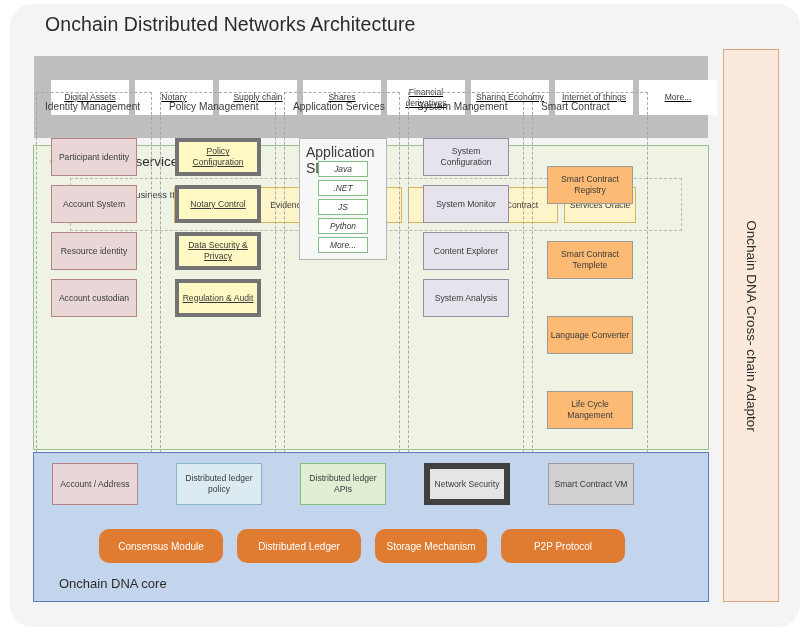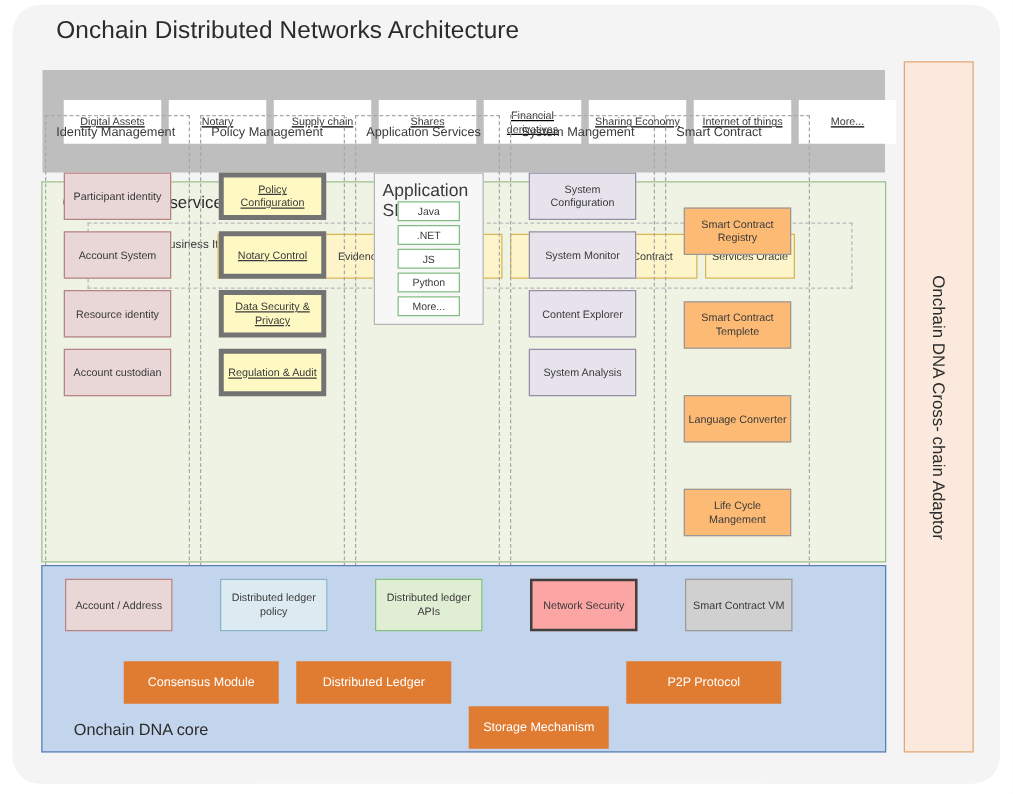--- a/index.html
+++ b/index.html
@@ -208,20 +208,21 @@
   }
   .sdk-list {
     position: absolute;
     left: 0;
     top: 22px;
     width: 100%;
     display: flex;
     flex-direction: column;
     align-items: center;
     gap: 3px;
+    font-style: italic;
   }
   .sdk-chip {
     width: 50px;
     height: 16px;
     background: #ffffff;
     border: 1px solid #82bd82;
     display: flex;
     align-items: center;
     justify-content: center;
     font-size: 8.4px;
@@ -268,45 +269,46 @@
     justify-content: center;
     text-align: center;
     font-size: 8.6px;
     line-height: 1.25;
     color: #3a3a3a;
     box-sizing: border-box;
   }
   .core-box.pink  { background: #e9d6d6; border: 1px solid #b58585; }
   .core-box.blue  { background: #dcebf1; border: 1px solid #8ab4c6; }
   .core-box.green { background: #e0eed4; border: 1px solid #82bd82; }
-  .core-box.purple{ background: #fca5a5; border: 2px solid #404040; }
+  .core-box.purple{ background: #e5e5e5; border: 6px solid #404040; }
   .core-box.gray  { background: #d0d0d0; border: 1px solid #9a9a9a; }
 
   
   .modules {
     position: absolute;
     left: 65px;
     top: 76px;
     display: flex;
     gap: 14px;
   }
   .module {
     height: 34px;
     background: #e07b32;
     display: flex;
     align-items: center;
     justify-content: center;
     color: #ffffff;
     font-size: 10px;
     padding: 0 10px;
     box-sizing: border-box;
+    border-radius: 10px;
   }
   .module.m0 { width: 124px; }
   .module.m1 { width: 124px; }
-  .module.m2 { width: 112px; margin-top: 36px; }
+  .module.m2 { width: 112px; }
   .module.m3 { width: 124px; }
 
   
   .adaptor {
     position: absolute;
     left: 723px;
     top: 49px;
     width: 56px;
     height: 553px;
     background: #fae9dc;

